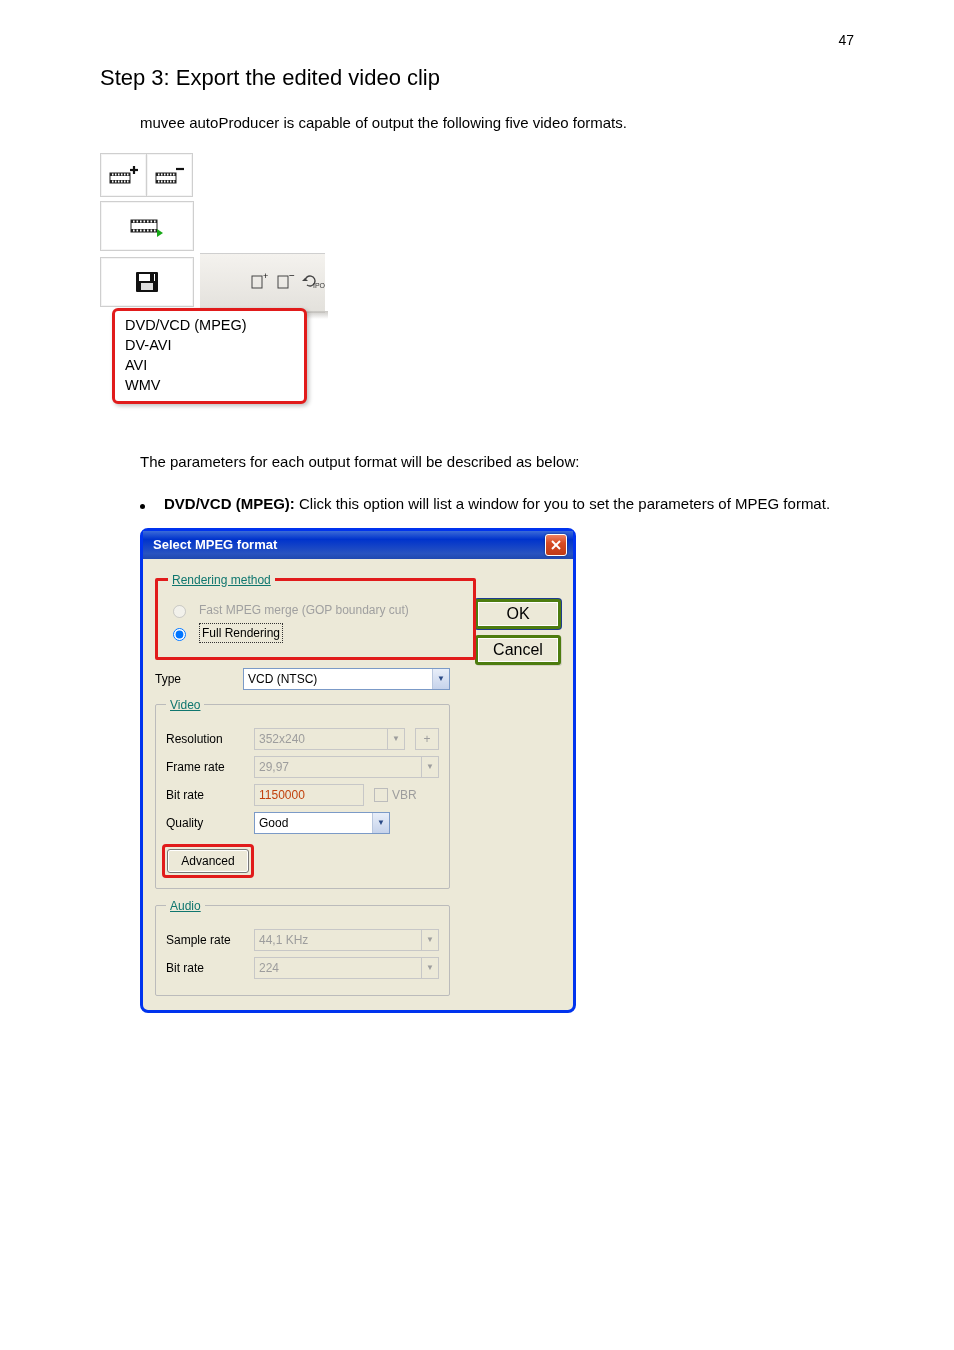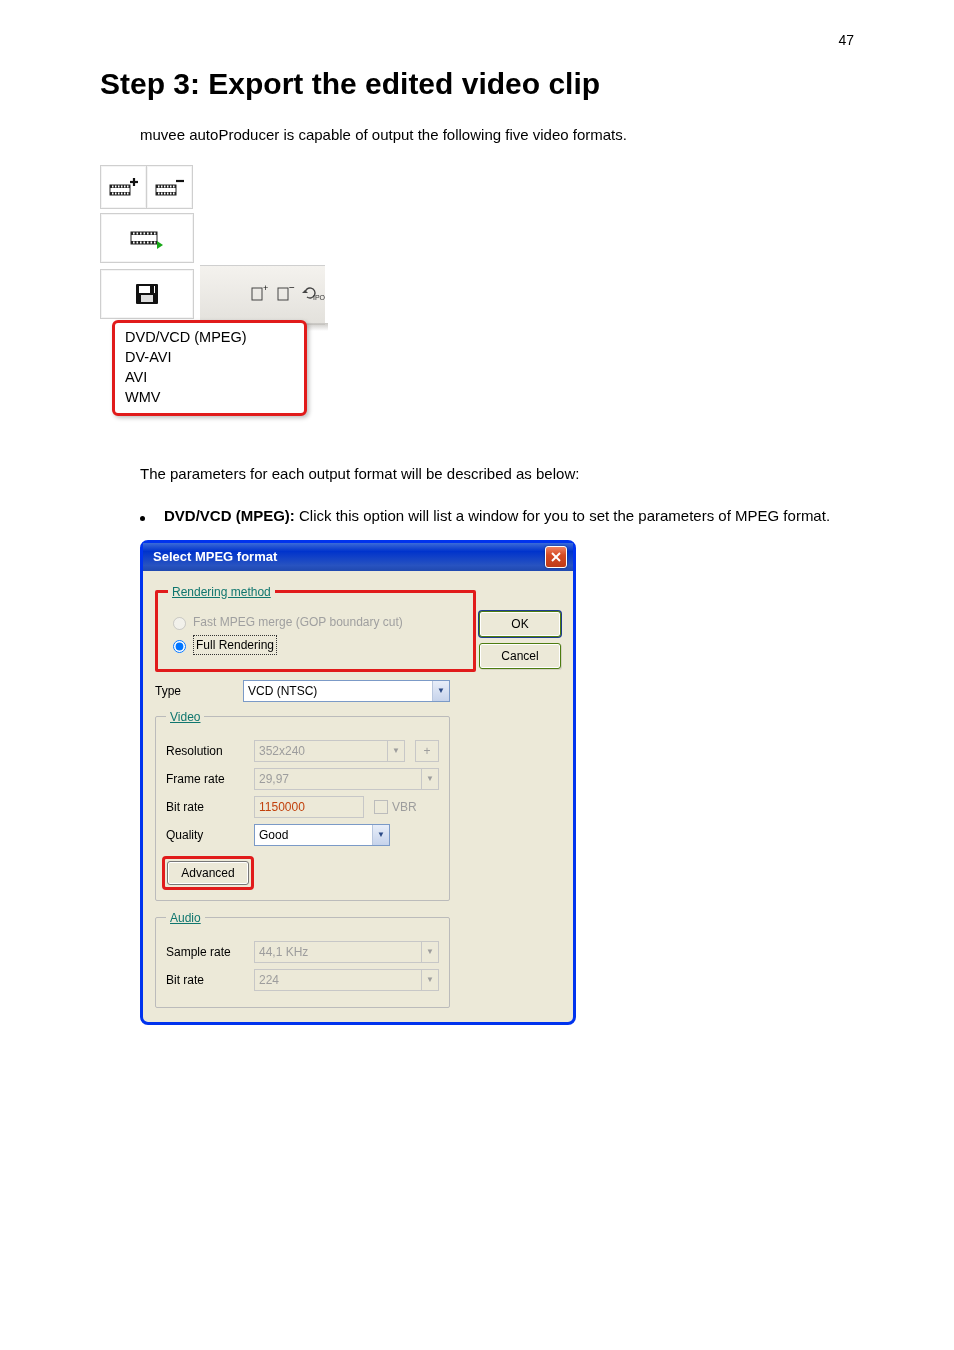--- a/index.html
+++ b/index.html
@@ -13,22 +13,22 @@
     width: 954px;
     height: 1350px;
     position: relative;
     background: #fff;
     box-sizing: border-box;
     padding: 60px 100px 0 100px;
     font-size: 15px;
     line-height: 1.5;
   }
   .section-head {
-    font-size: 30px;
-    font-weight: bold;
+    font-size: 22px;
+    font-weight: normal;
     margin: 10px 0 18px 0;
   }
   .indent {
     margin-left: 40px;
   }
   .small-save-icon-box {
     display: inline-block;
     vertical-align: middle;
     width: 65px;
     height: 55px;
@@ -156,21 +156,21 @@
     border: 3px solid #e11b1b !important;
     border-radius: 4px;
   }
   .rendering {
     width: 295px;
     position: relative;
   }
   .radio-row {
     display: flex;
     align-items: center;
-    gap: 4px;
+    gap: 10px;
     margin: 4px 0;
   }
   .radio-row.disabled { color: #a0a0a0; }
   .radio-sel {
     border: 1px dotted #333;
     padding: 0 2px;
   }
   .arrow-btns {
     display: inline-flex;
     margin-left: 6px;
@@ -187,25 +187,25 @@
     right: 12px;
     top: 40px;
     display: flex;
     flex-direction: column;
     gap: 6px;
   }
   .win-btn {
     width: 80px;
     height: 24px;
     background: #ece9d8;
-    border: 1px solid #4d7c0f;
+    border: 3px solid #4d7c0f;
     border-radius: 3px;
     box-shadow: 0 0 0 1px #fff inset, 1px 1px 0 rgba(0,0,0,0.1);
     display: flex; align-items: center; justify-content: center;
-    font-size: 12px;
+    font-size: 16px;
   }
   .win-btn.bold-border {
     box-shadow: 0 0 0 1px #fff inset, 0 0 0 1px #1e3c8f;
   }
   .form-row {
     display: flex;
     align-items: center;
     gap: 10px;
     margin: 6px 0;
   }

